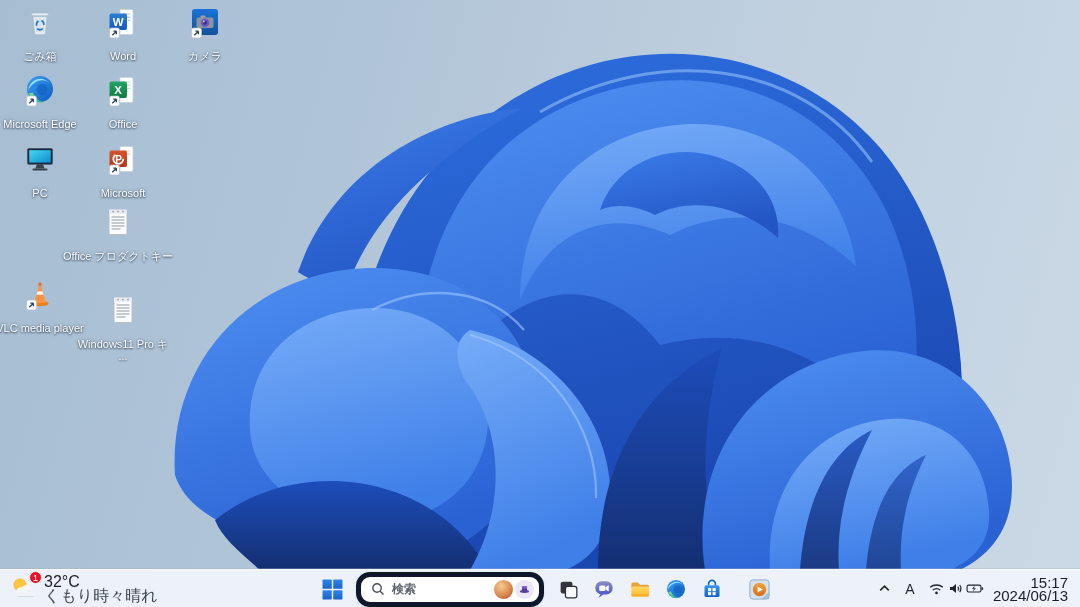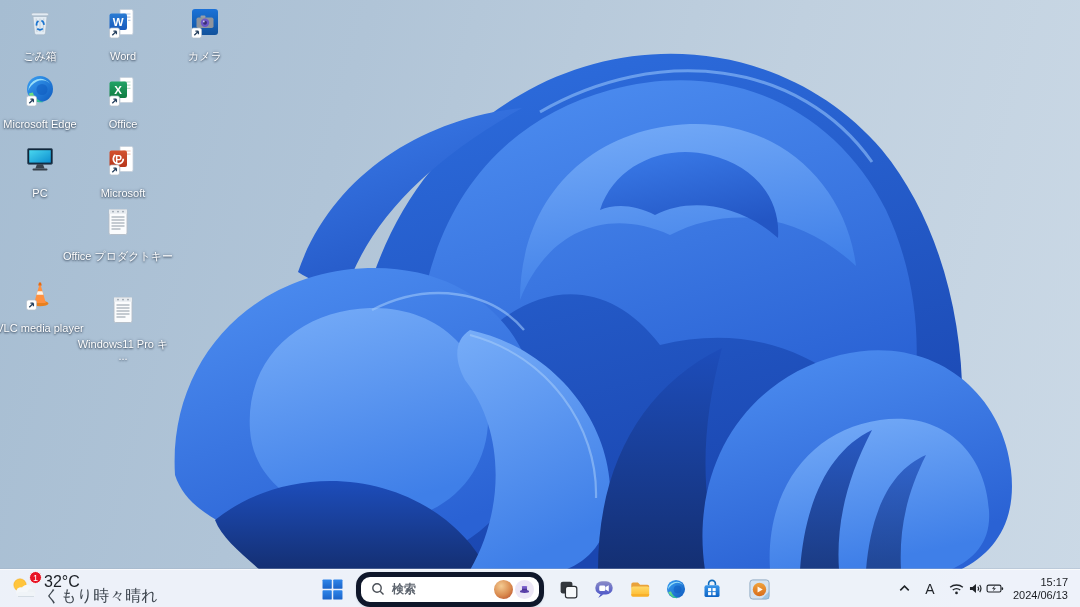--- a/index.html
+++ b/index.html
@@ -41,21 +41,21 @@
   .search-pill .mag{margin:0 7px 0 10px;}
   .hl{width:19px;height:19px;border-radius:50%;margin-right:2px;overflow:hidden;flex:none;}
   .hl1{background:radial-gradient(circle at 38% 32%,#f4cb92,#d98a4e 55%,#b9512f 90%);}
   .hl2{background:#ece6f6;display:flex;align-items:center;justify-content:center;margin-right:5px;}
 
   .media-app{position:absolute;left:742px;top:3px;}
 
   .tb-tray{position:absolute;right:3px;top:2px;height:33px;display:flex;align-items:center;}
   .tray-btn{height:30px;display:flex;align-items:center;justify-content:center;border-radius:5px;cursor:pointer;padding:0 3px;}
   .ime{font-size:14px;color:#1f2328;width:22px;text-align:center;}
-  .clock{font-size:11px;line-height:13px;color:#1b1e23;text-align:right;padding:0 9px 0 5px;}
+  .clock{font-size:15px;line-height:13px;color:#1b1e23;text-align:right;padding:0 9px 0 5px;}
 </style>
 </head>
 <body>
 
 <div class="stage">
 
   <svg width="0" height="0" style="position:absolute">
     <defs>
       <linearGradient id="gA" x1="0" y1="0" x2="0.3" y2="1">
         <stop offset="0" stop-color="#2e6fe0"></stop>

